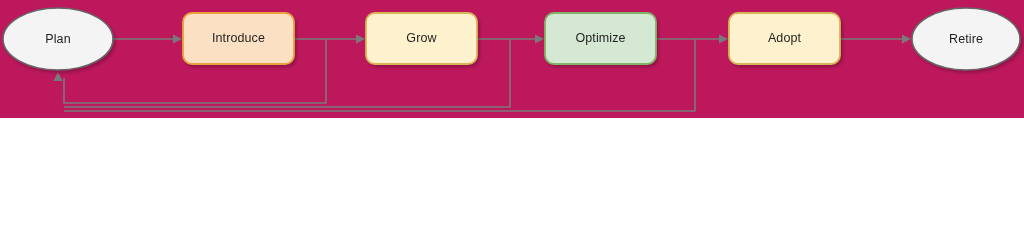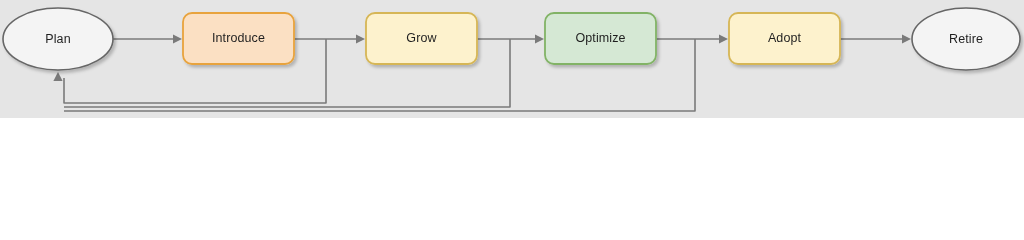--- a/index.html
+++ b/index.html
@@ -7,21 +7,21 @@
     padding: 0;
     background: #ffffff;
   }
   body {
     font-family: "Liberation Sans", sans-serif;
   }
   #diagram-canvas {
     position: relative;
     width: 1024px;
     height: 118px;
-    background: #e5e5e5;
+    background: #be185d;
     overflow: hidden;
   }
   #flow-svg {
     position: absolute;
     top: 0;
     left: 0;
     width: 1024px;
     height: 118px;
     display: block;
   }

